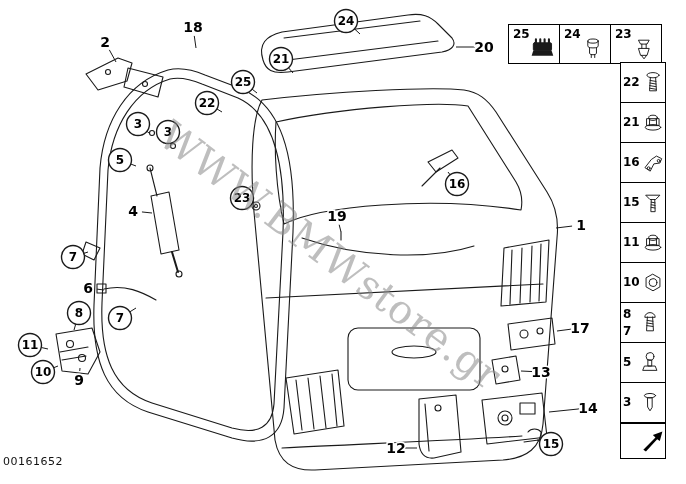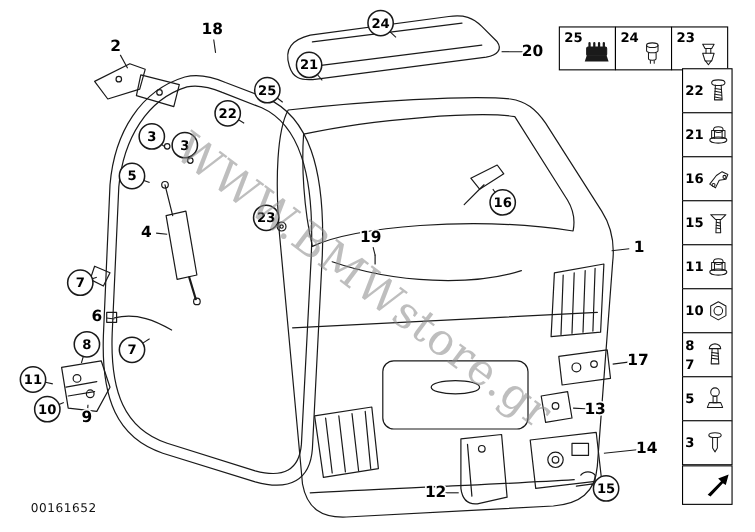--- a/index.html
+++ b/index.html
@@ -20,21 +20,21 @@
     font:bold 12px "DejaVu Sans",sans-serif;text-anchor:middle;fill:#000;
     dominant-baseline:central;paint-order:stroke;stroke:#fff;stroke-width:3px;
   }
   .callout-text.plain{font-size:14px;}
   #watermark{
     position:absolute;left:178px;top:112px;transform:rotate(37deg);transform-origin:0 0;
     font-family:"DejaVu Serif","Liberation Serif",serif;font-size:40px;color:#8a8a8a;
     opacity:.55;letter-spacing:1px;white-space:nowrap;pointer-events:none;z-index:3;
   }
   #image-code{
-    position:absolute;left:28px;top:455px;font:11px "DejaVu Sans",sans-serif;
+    position:absolute;left:3px;top:455px;font:11px "DejaVu Sans",sans-serif;
     letter-spacing:.5px;color:#111;z-index:2;
   }
   #side-panel{position:absolute;left:0;top:0;width:686px;height:484px;z-index:2;pointer-events:none;}
   #panel-top-row{position:absolute;left:509px;top:24px;display:flex;}
   .panel-cell{background:#fff;border:1px solid #000;box-sizing:border-box;pointer-events:auto;}
   .panel-cell.top{width:52px;height:40px;margin-left:-1px;position:relative;display:flex;align-items:flex-end;justify-content:flex-end;padding:2px;}
   .panel-cell.top .cell-label{position:absolute;top:2px;left:4px;}
   #panel-column{position:absolute;left:620px;top:63px;width:46px;}
   .panel-cell.col{width:46px;height:41px;margin-top:-1px;display:flex;align-items:center;padding:0 2px;}
   .cell-label{font:bold 12px "DejaVu Sans",sans-serif;color:#000;}

